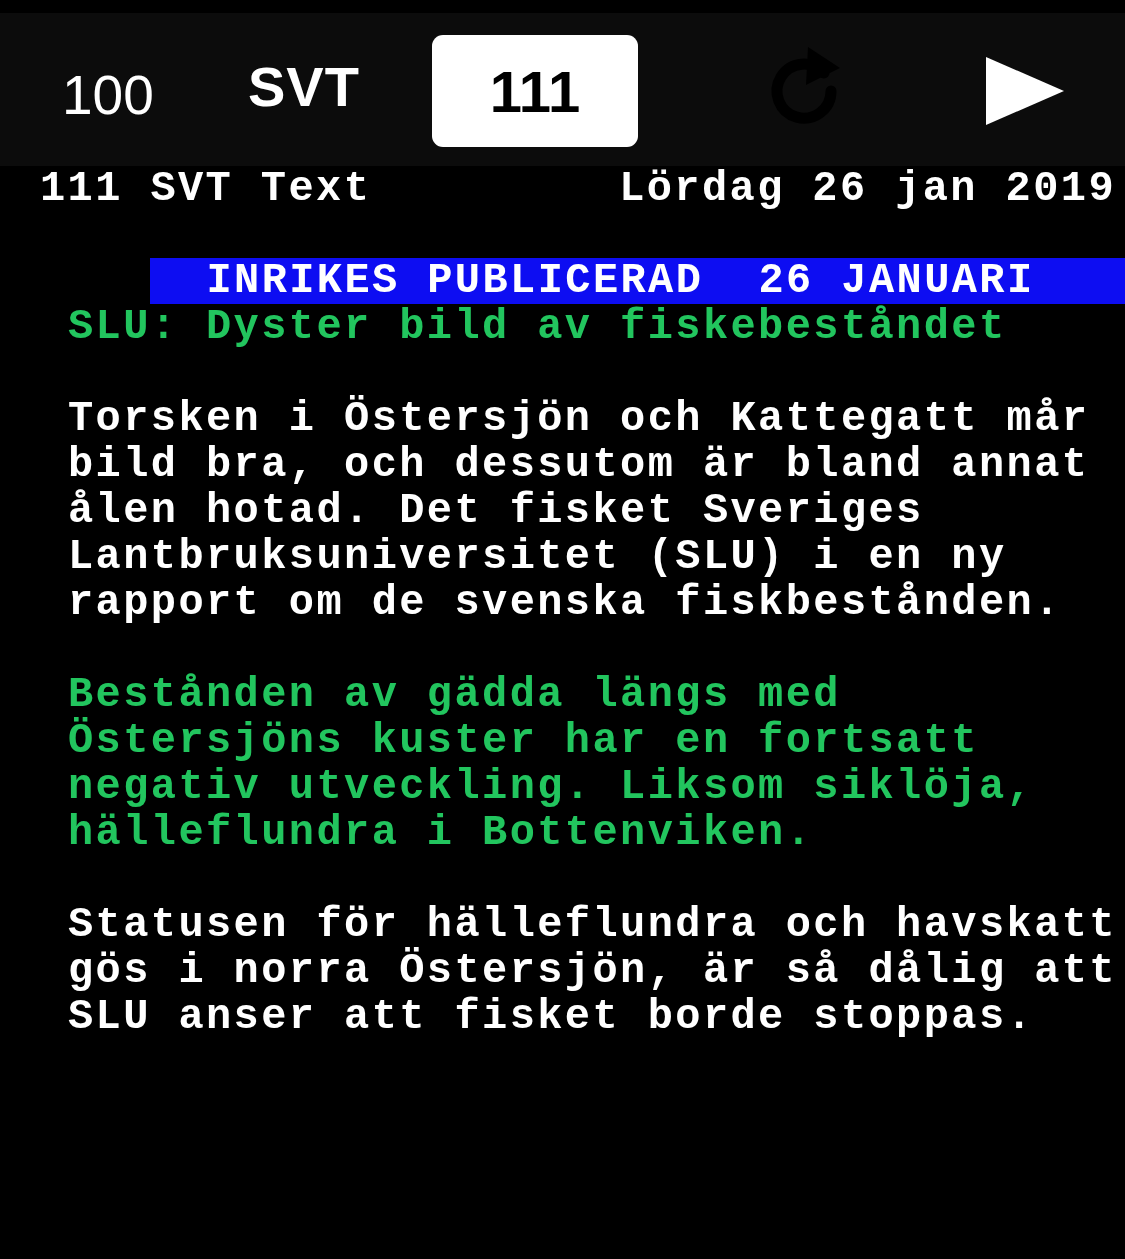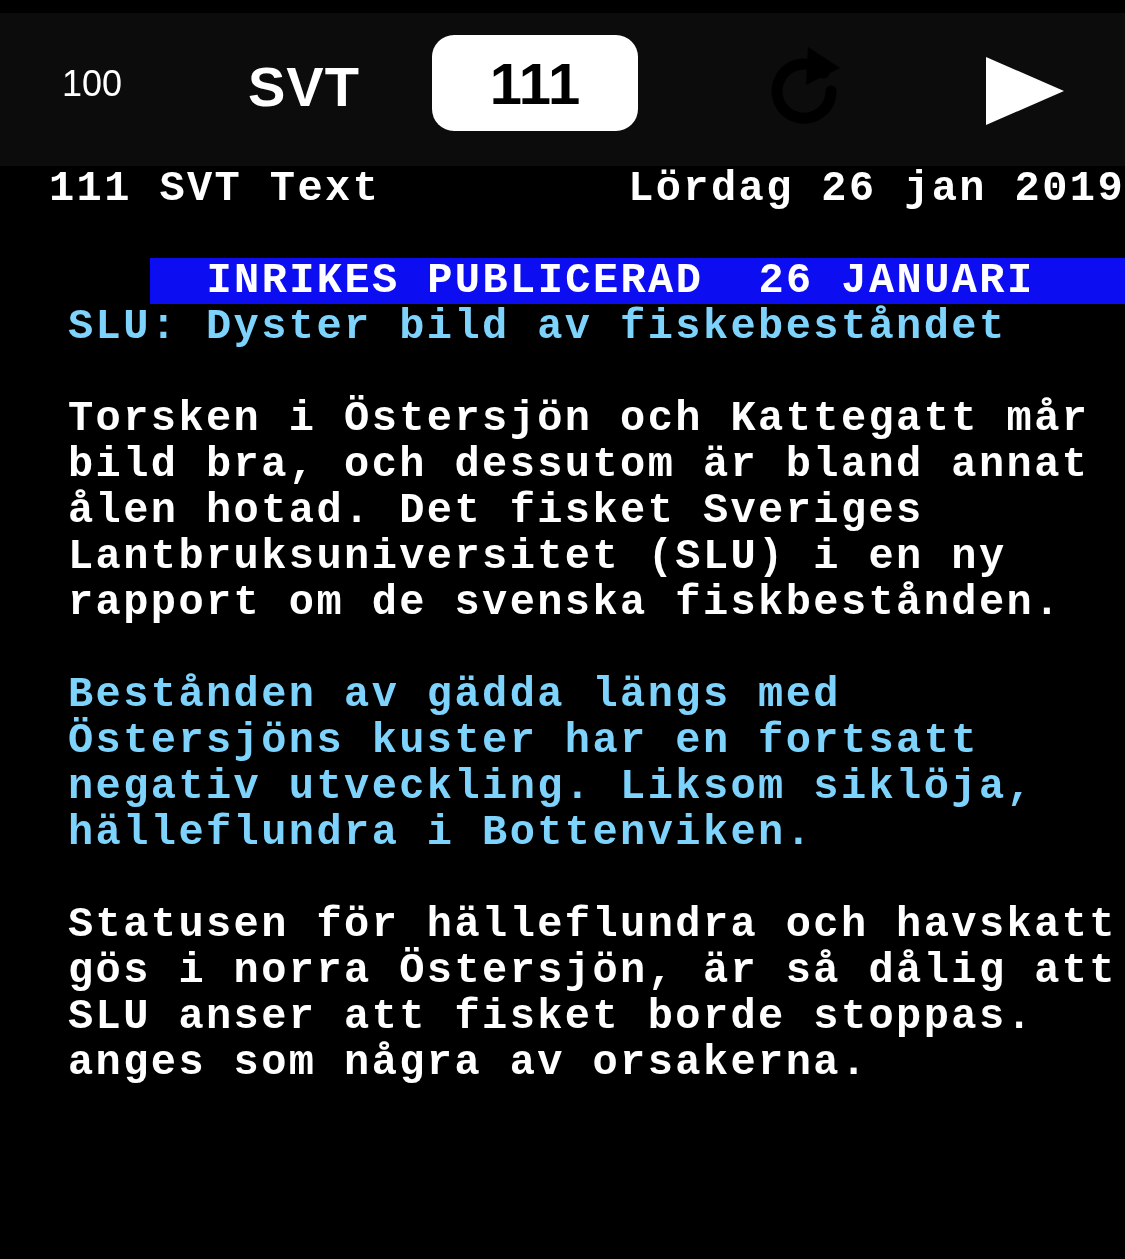--- a/index.html
+++ b/index.html
@@ -3,43 +3,43 @@
 <meta charset="utf-8">
 <style>
   html,body{margin:0;padding:0;background:#000;}
   body{width:1125px;height:1259px;overflow:hidden;position:relative;
        font-family:"Liberation Sans",sans-serif;}
 
   
   .statusbar{height:13px;background:#000;}
   .toolbar{position:relative;height:153px;background:#0c0c0c;}
   .tb-home{position:absolute;left:62px;top:50px;background:none;border:none;
-           color:#fff;font-size:36px;font-weight:500;padding:0;
+           color:#fff;font-size:55px;font-weight:500;padding:0;
            font-family:"Liberation Sans",sans-serif;cursor:pointer;}
   .tb-svt{position:absolute;left:248px;top:41px;color:#fff;font-size:56px;
           font-weight:700;letter-spacing:1px;}
-  .tb-pagebox{position:absolute;left:432px;top:22px;width:206px;height:96px;
-              background:#fff;border-radius:22px;color:#000;font-size:58px;
+  .tb-pagebox{position:absolute;left:432px;top:22px;width:206px;height:112px;
+              background:#fff;border-radius:11px;color:#000;font-size:58px;
               font-weight:600;display:flex;align-items:center;justify-content:center;
               font-family:"Liberation Sans",sans-serif;border:none;}
   .tb-refresh{position:absolute;left:762px;top:22px;width:84px;height:112px;
               display:flex;align-items:center;justify-content:center;}
   .tb-play{position:absolute;left:985px;top:42px;width:80px;height:72px;
            display:flex;align-items:center;justify-content:center;}
 
   
   .tt{padding-left:40px;font-family:"Liberation Mono",monospace;font-weight:700;
       font-size:42px;letter-spacing:2.4px;color:#fff;}
   .row{height:46px;line-height:46px;white-space:pre;}
   .row span{white-space:pre;}
-  .hdr-row{width:1076px;display:flex;justify-content:space-between;margin-left:9px;}
+  .hdr-row{width:1076px;display:flex;justify-content:space-between;}
   .bar{display:inline-block;width:1064px;height:46px;line-height:46px;}
   .bar-pad{padding-left:56px;}
   .indent1{padding-left:28px;}
-  .c-yellow{color:#7dd3fc;}
+  .c-yellow{color:#22c55e;}
 </style>
 </head>
 <body>
 
 <div class="statusbar"></div>
 
 <div class="toolbar">
   <button class="tb-home">100</button>
   <div class="tb-svt">SVT</div>
   <div class="tb-pagebox">111</div>
@@ -77,18 +77,17 @@
 
   <div class="row indent1 c-yellow">Bestånden av gädda längs med</div>
   <div class="row indent1 c-yellow">Östersjöns kuster har en fortsatt</div>
   <div class="row indent1 c-yellow">negativ utveckling. Liksom siklöja,</div>
   <div class="row indent1 c-yellow">hälleflundra i Bottenviken.</div>
   <div class="row"></div>
 
   <div class="row indent1">Statusen för hälleflundra och havskatt</div>
   <div class="row indent1">gös i norra Östersjön, är så dålig att</div>
   <div class="row indent1">SLU anser att fisket borde stoppas.</div>
-  <div class="row indent1">anges som några av orsakerna.</div>
 
   <div class="row">
     
   </div>
 </div>
 
 </body></html>

